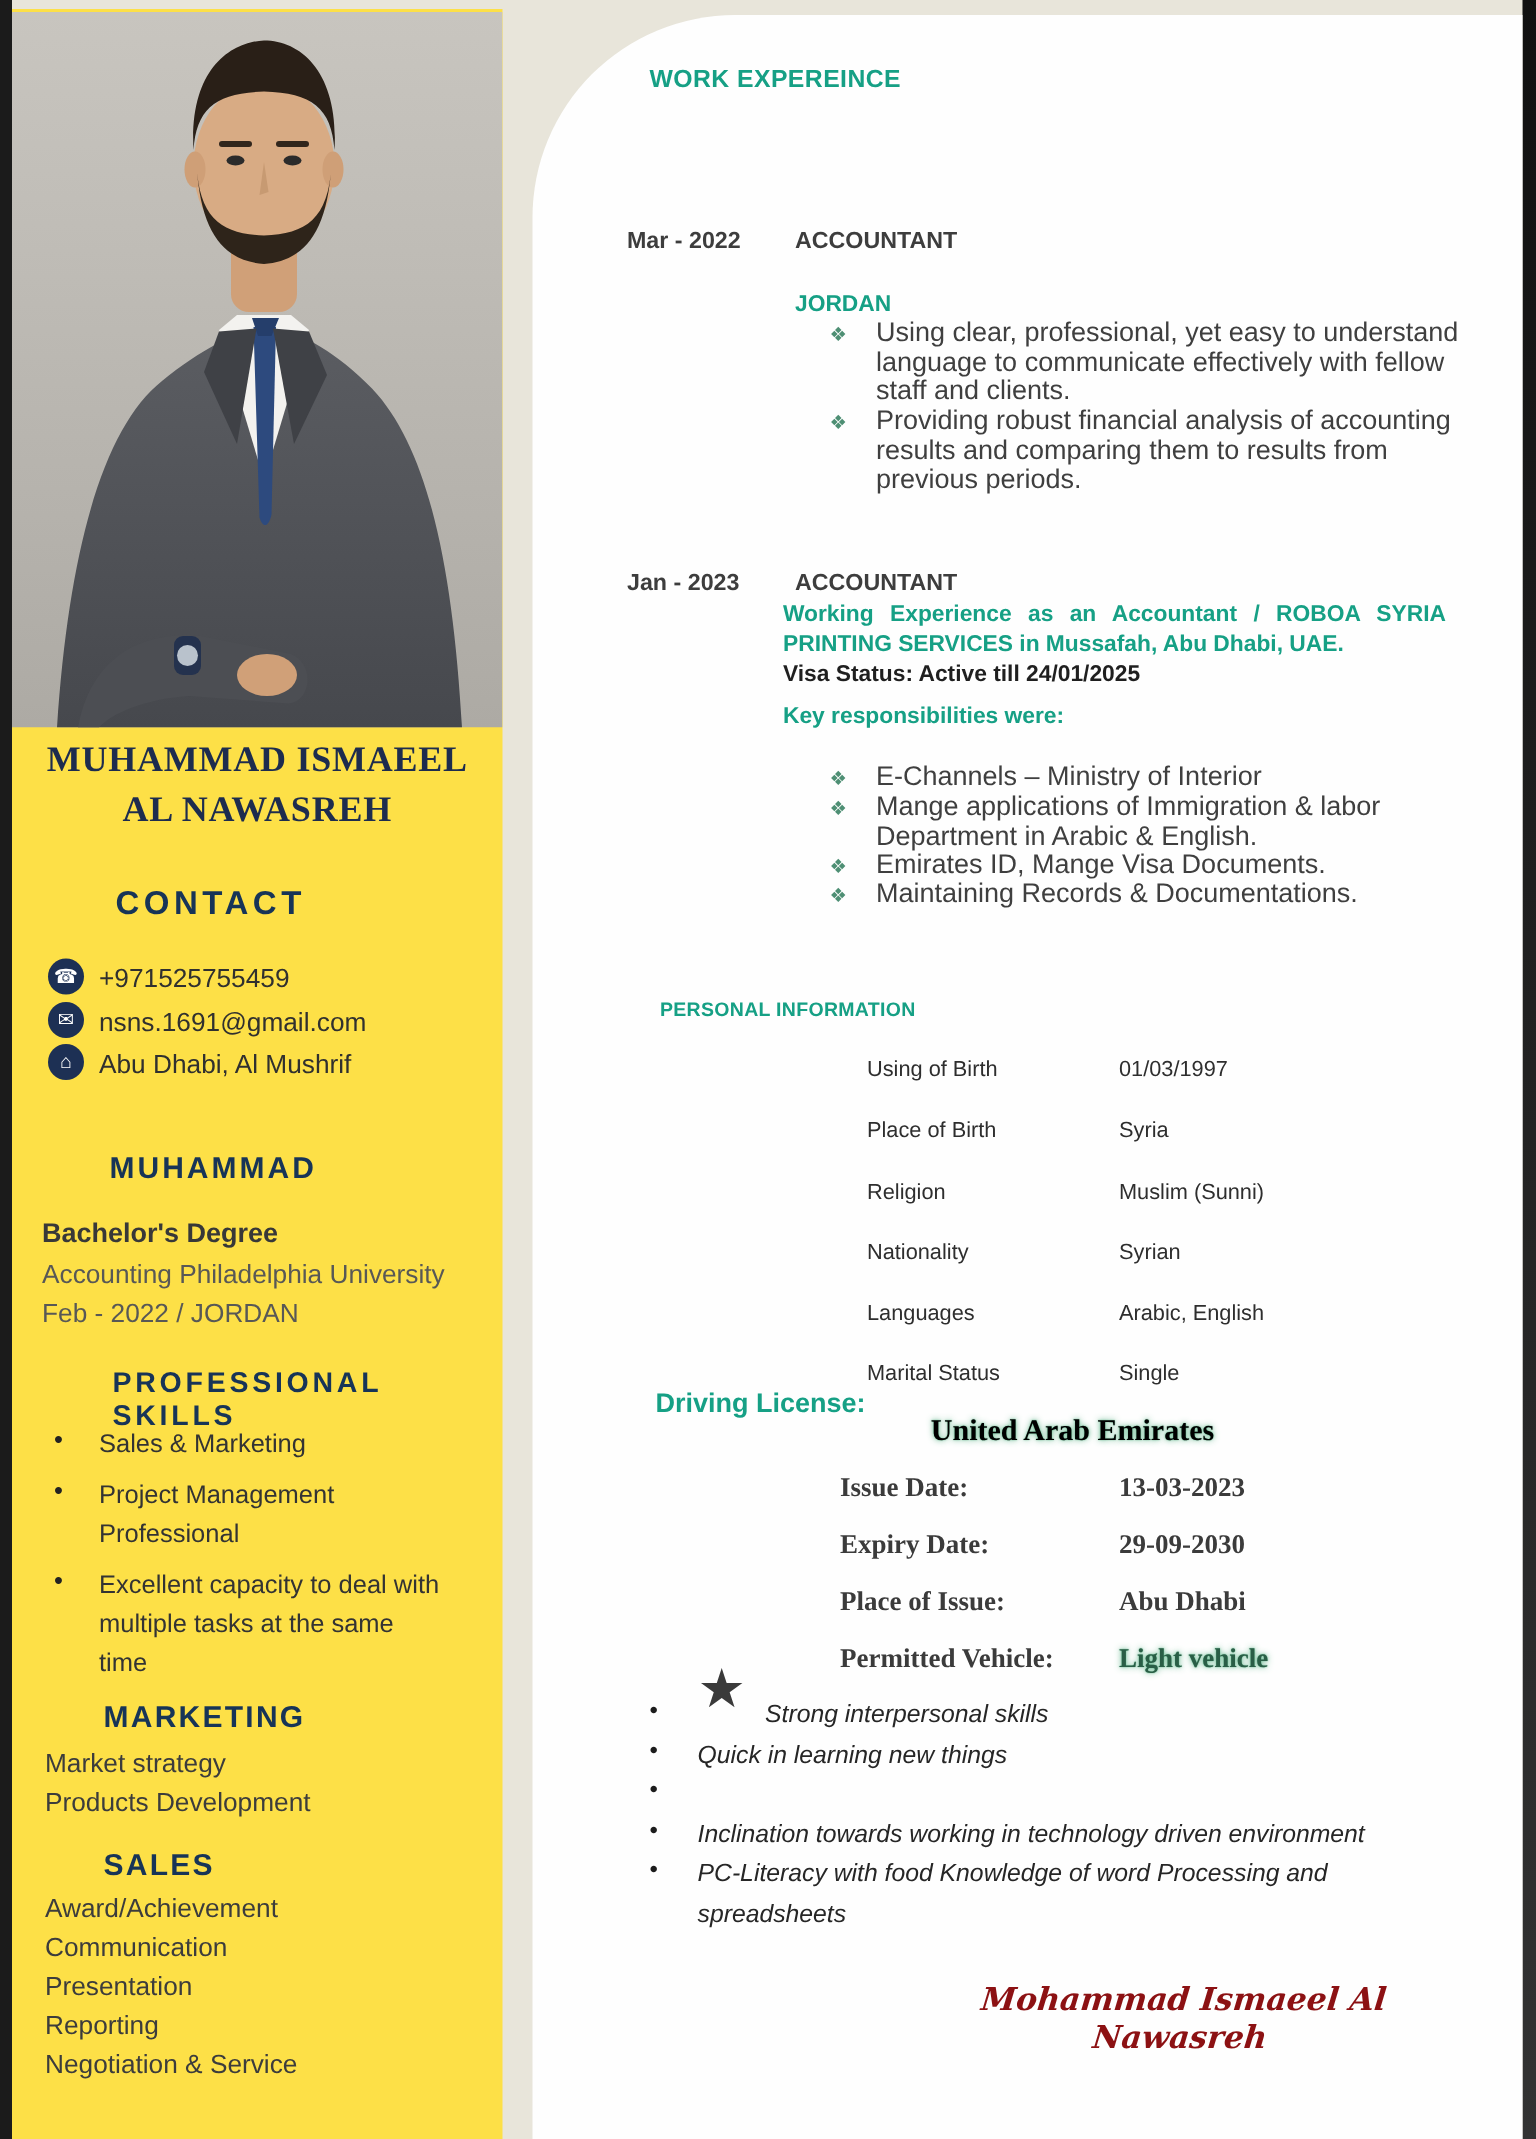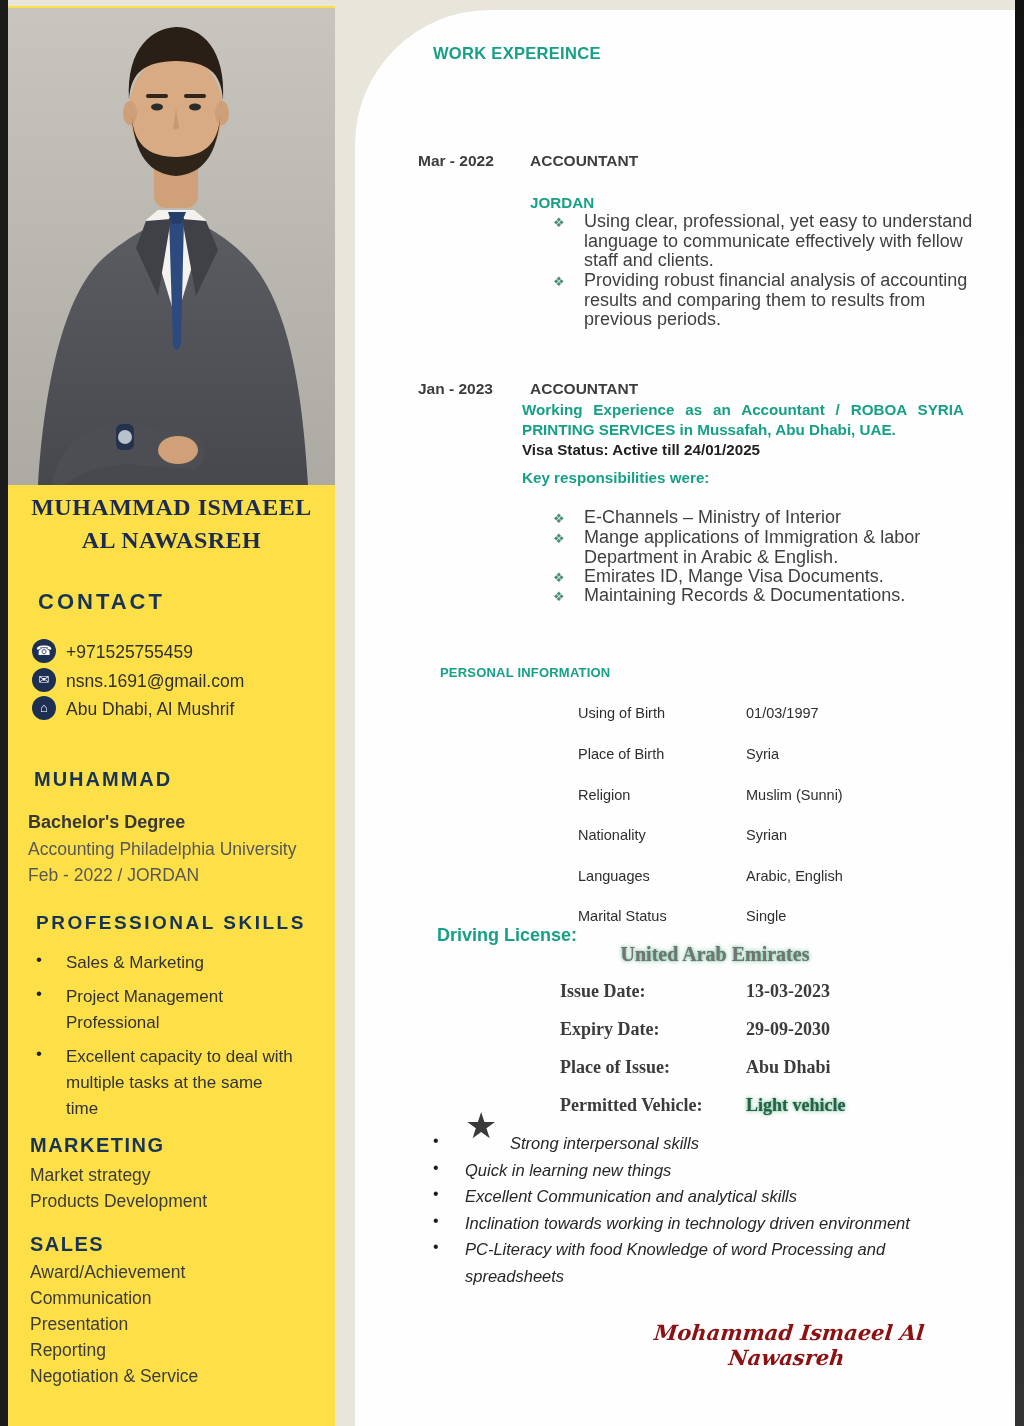--- a/index.html
+++ b/index.html
@@ -11,21 +11,21 @@
   
   .edge{position:absolute;top:0;height:1426px;background:#1b1b1b;}
   .edge.left{left:0;width:8px;}
   .edge.right{right:0;width:9px;background:linear-gradient(#111,#333);}
   
   .sidebar{position:absolute;left:8px;top:6px;width:327px;height:1420px;background:#fde047;}
   .photo{position:absolute;left:0;top:2px;width:327px;height:477px;display:block;}
   .name{position:absolute;left:0;width:327px;text-align:center;
     font-family:"Liberation Serif", serif;font-weight:bold;font-size:24px;
     color:#1d2c4e;letter-spacing:.5px;}
-  .side-h{position:absolute;font-weight:bold;color:#173457;}
+  .side-h{position:absolute;font-weight:bold;color:#173457;margin-left:39px;}
   .side-h.contact{font-size:22px;letter-spacing:3px;}
   .side-h.edu{font-size:20px;letter-spacing:2px;}
   .side-h.ps{font-size:19px;letter-spacing:2.5px;}
   .side-h.mk,.side-h.sl{font-size:20px;letter-spacing:1.5px;}
   .c-icon{position:absolute;width:24px;height:24px;border-radius:50%;
     background:#1d3054;color:#fff;font-size:13px;line-height:24px;text-align:center;}
   .c-text{position:absolute;font-size:17.5px;color:#30302f;}
   .side-text{position:absolute;font-size:17.5px;color:#585856;}
   .side-bold{position:absolute;font-size:18px;font-weight:bold;color:#383838;}
   .sk-dot{position:absolute;font-size:17px;color:#222;}
@@ -38,21 +38,21 @@
   .jsub{position:absolute;font-size:15.2px;font-weight:bold;color:#16a085;
     text-align:justify;text-align-last:justify;}
   .jsub.last{text-align-last:left;}
   .jvisa{position:absolute;font-size:15.2px;font-weight:bold;color:#1f1f1f;}
   .diamond{position:absolute;font-size:13px;color:#4e8f74;}
   .jbullet{position:absolute;font-size:18px;line-height:19.5px;color:#3f3f3f;}
   .pi-label,.pi-value{position:absolute;font-size:14.5px;color:#2e2e2e;}
   .dl-label,.dl-value{position:absolute;font-family:"Liberation Serif", serif;
     font-size:18px;font-weight:bold;color:#3b3b3b;}
   .dl-country{position:absolute;font-family:"Liberation Serif", serif;
-    font-size:20px;font-weight:bold;color:#737373;text-align:center;
+    font-size:20px;font-weight:bold;color:#000000;text-align:center;
     text-shadow:0 0 4px rgba(70,170,120,.85), 0 0 1px rgba(70,170,120,.9);}
   .dl-hl{color:#2a5e46;text-shadow:0 0 4px rgba(70,170,120,.85),0 0 1px rgba(70,170,120,.9);}
   .star{position:absolute;font-size:36px;color:#3a3a3a;line-height:36px;}
   .ss-dot{position:absolute;font-size:16px;color:#1c1c1c;}
   .ss-text{position:absolute;font-size:16.5px;font-style:italic;color:#262626;
     line-height:26.5px;width:520px;}
   .signature{position:absolute;font-family:"DejaVu Serif", serif;
     font-style:italic;font-weight:bold;font-size:21px;color:#8c1113;
     text-align:center;width:300px;transform:skewX(-6deg);}
 </style>
@@ -209,20 +209,19 @@
   <div class="dl-label" style="left:205px;top:1085px">Permitted Vehicle:</div>
   <div class="dl-value dl-hl" style="left:391px;top:1085px">Light vehicle</div>
 
   <div class="star" style="left:110px;top:1098px">★</div>
 
   <div class="ss-dot" style="left:78px;top:1122px">•</div>
   <div class="ss-text" style="left:155px;top:1120px">Strong interpersonal skills</div>
   <div class="ss-dot" style="left:78px;top:1149px">•</div>
   <div class="ss-text" style="left:110px;top:1147px">Quick in learning new things</div>
   <div class="ss-dot" style="left:78px;top:1175px">•</div>
-  <div class="ss-text" style="left:110px;top:1173px">Excellent Communication and analytical skills</div>
   <div class="ss-dot" style="left:78px;top:1202px">•</div>
   <div class="ss-text" style="left:110px;top:1200px">Inclination towards working in technology driven environment</div>
   <div class="ss-dot" style="left:78px;top:1228px">•</div>
   <div class="ss-text" style="left:110px;top:1226px;width:500px">PC-Literacy with food Knowledge of word Processing and spreadsheets</div>
 
   <div class="signature" style="left:283px;top:1310px">Mohammad Ismaeel Al Nawasreh</div>
 </div>
 
 </body></html>

